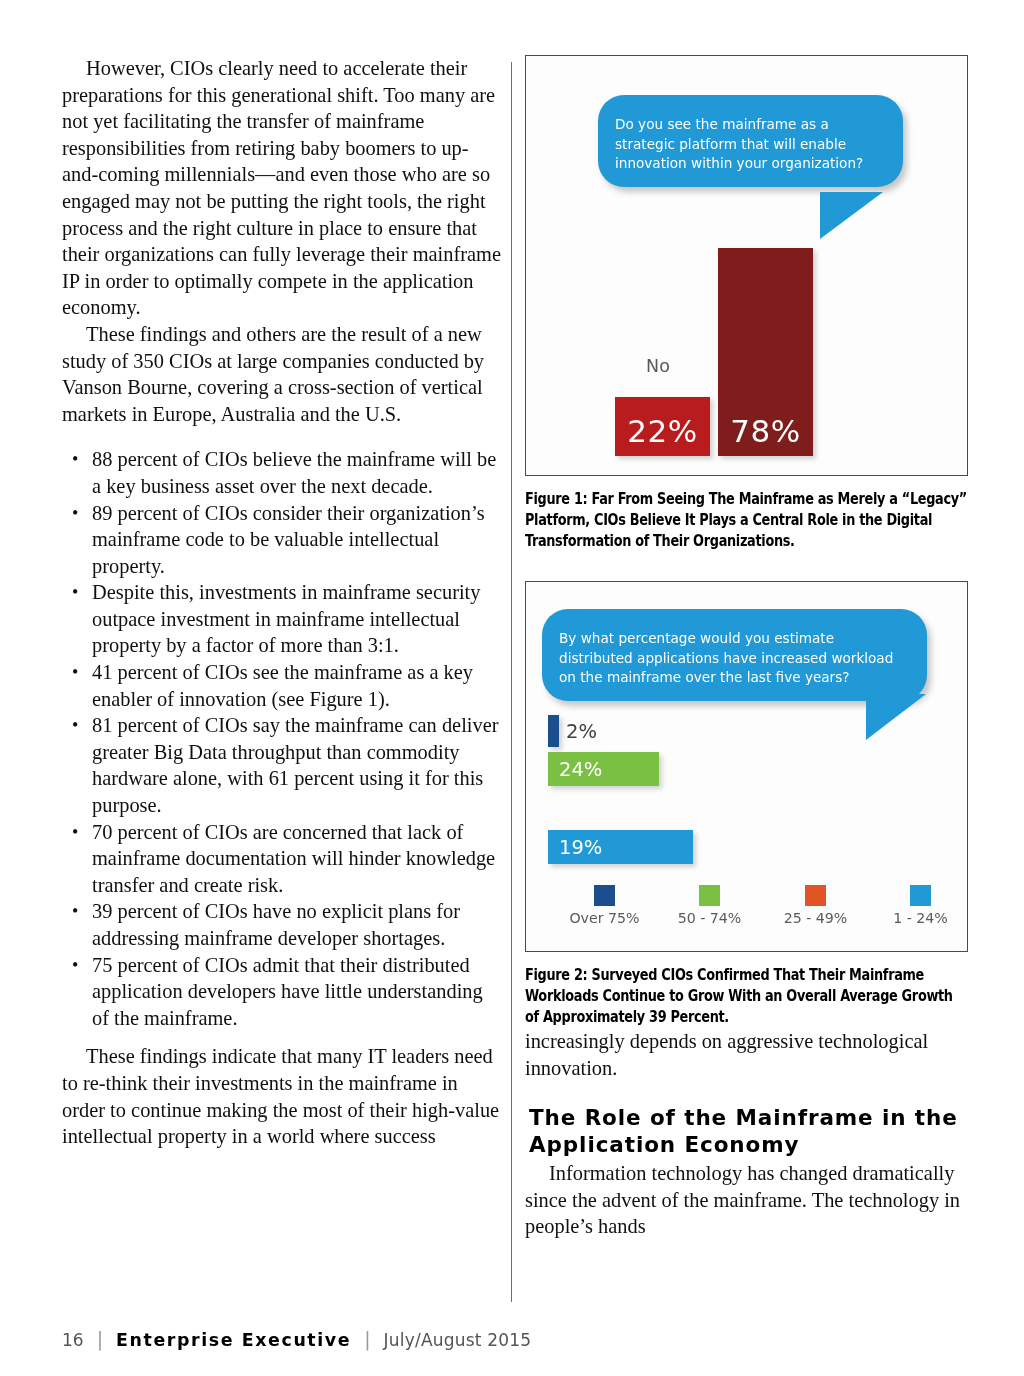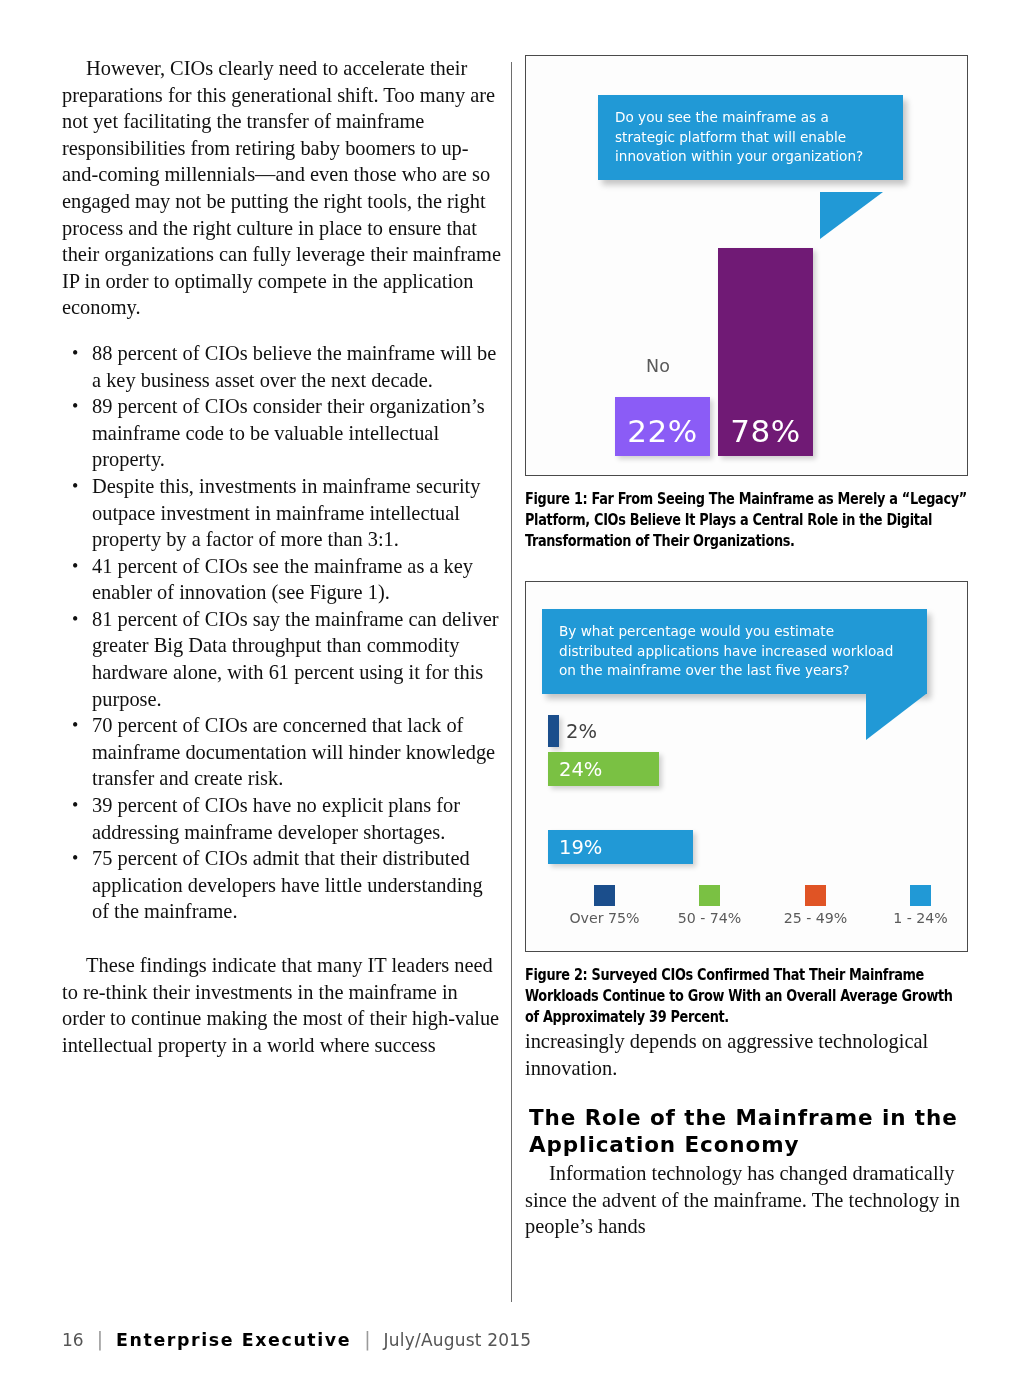--- a/index.html
+++ b/index.html
@@ -86,24 +86,25 @@
   }
 
   
   .bubble-wrap { position:absolute; }
   .bubble {
     background:#2199D6;
     color:#ffffff;
     font-family:"DejaVu Sans","Liberation Sans", sans-serif;
     font-size:13.6px;
     line-height:19.5px;
-    padding:13px 15px 13px 17px;
+    padding:20px 15px 13px 17px;
     box-sizing:border-box;
     box-shadow:4px 5px 6px rgba(0,0,0,0.22);
     position:relative;
+    border-radius:26px;
   }
   .bubble-tail {
     position:absolute;
     width:0; height:0;
     border-style:solid;
   }
 
   
   .v-bar { position:absolute; box-shadow:3px 3px 5px rgba(0,0,0,0.18); }
   .v-bar .v-val {
@@ -188,51 +189,52 @@
 </style>
 </head>
 <body>
 
 <div class="page">
 
   <div class="col-rule"></div>
 
   <div class="col-left">
     <p class="body">However, CIOs clearly need to accelerate their preparations for this generational shift. Too many are not yet facilitating the transfer of mainframe responsibilities from retiring baby boomers to up-and-coming millennials—and even those who are so engaged may not be putting the right tools, the right process and the right culture in place to ensure that their organizations can fully leverage their mainframe IP in order to optimally compete in the application economy.</p>
+    <p class="body">These findings and others are the result of a new study of 350 CIOs at large companies conducted by Vanson Bourne, covering a cross-section of vertical markets in Europe, Australia and the U.S.</p>
 
     <ul class="findings">
       <li>88 percent of CIOs believe the mainframe will be a key business asset over the next decade.</li>
       <li>89 percent of CIOs consider their organization’s mainframe code to be valuable intellectual property.</li>
       <li>Despite this, investments in mainframe security outpace investment in mainframe intellectual property by a factor of more than 3:1.</li>
       <li>41 percent of CIOs see the mainframe as a key enabler of innovation (see Figure 1).</li>
       <li>81 percent of CIOs say the mainframe can deliver greater Big Data throughput than commodity hardware alone, with 61 percent using it for this purpose.</li>
       <li>70 percent of CIOs are concerned that lack of mainframe documentation will hinder knowledge transfer and create risk.</li>
       <li>39 percent of CIOs have no explicit plans for addressing mainframe developer shortages.</li>
       <li>75 percent of CIOs admit that their distributed application developers have little understanding of the mainframe.</li>
     </ul>
 
-    <p class="body" style="margin-top:27px;">These findings indicate that many IT leaders need to re-think their investments in the mainframe in order to continue making the most of their high-value intellectual property in a world where success</p>
+    <p class="body" style="margin-top:12px;">These findings indicate that many IT leaders need to re-think their investments in the mainframe in order to continue making the most of their high-value intellectual property in a world where success</p>
   </div>
 
   <div class="col-right">
 
     <div class="figure-frame fig1-frame">
 
       <div class="bubble-wrap" style="left:72px; top:39px; width:305px;">
         <div class="bubble">Do you see the mainframe as a strategic platform that will enable innovation within your organization?</div>
         <div class="bubble-tail" style="left:222px; top:97px; border-width:0 0 47px 63px; border-color:transparent transparent transparent #2199D6;"></div>
       </div>
 
       <div class="v-cat" style="left:184px; top:163px; width:96px;margin-top:36px;">Yes</div>
       <div class="v-cat" style="left:84px;  top:300px; width:96px;">No</div>
 
-      <div class="v-bar" style="left:192px; top:192px; width:95px; height:208px; background:#701a75;">
+      <div class="v-bar" style="left:192px; top:192px; width:95px; height:208px; background:#7f1d1d;">
         <span class="v-val">78%</span>
       </div>
-      <div class="v-bar" style="left:89px; top:341px; width:95px; height:59px; background:#8b5cf6;">
+      <div class="v-bar" style="left:89px; top:341px; width:95px; height:59px; background:#b91c1c;">
         <span class="v-val">22%</span>
       </div>
     </div>
 
     <div class="caption">Figure 1: Far From Seeing The Mainframe as Merely a “Legacy” Platform, CIOs Believe It Plays a Central Role in the Digital Transformation of Their Organizations.</div>
 
     <div class="figure-frame fig2-frame" style="margin-top:29px;">
 
       <div class="bubble-wrap" style="left:16px; top:27px; width:385px;">
         <div class="bubble">By what percentage would you estimate distributed applications have increased workload on the mainframe over the last five years?</div>

